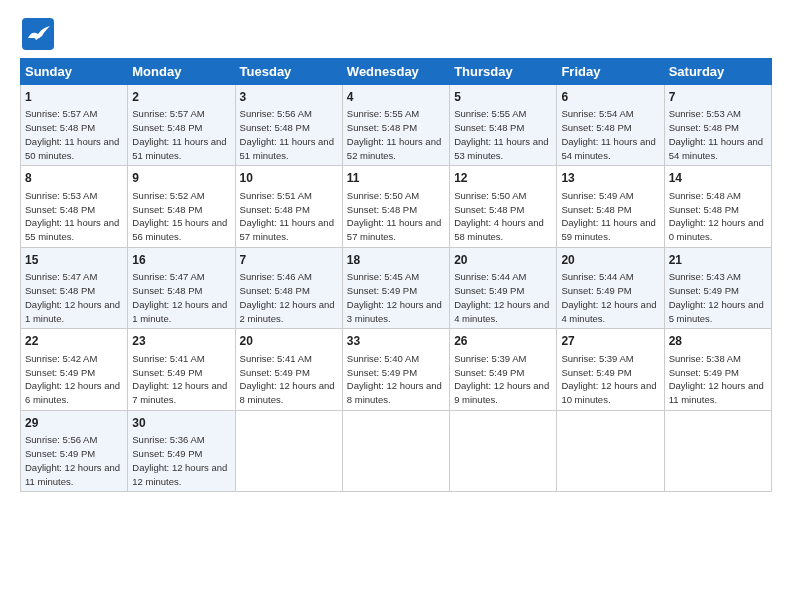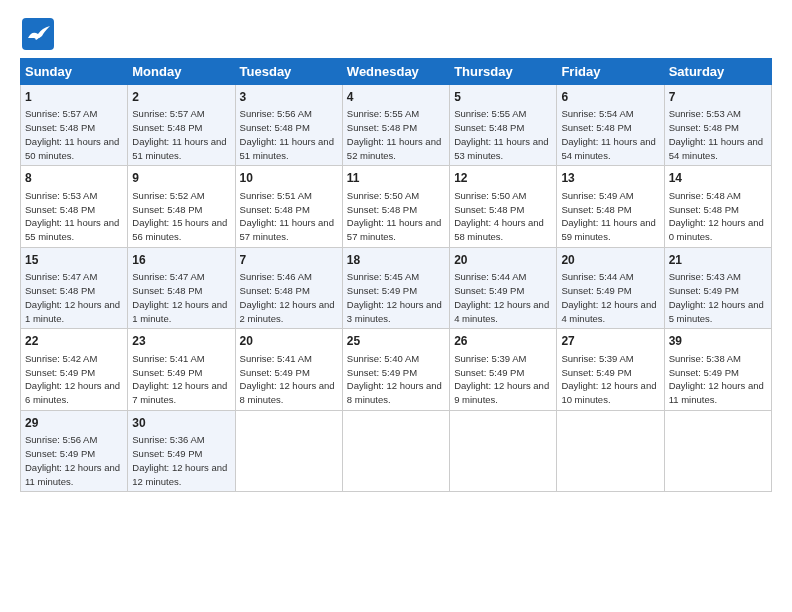--- a/index.html
+++ b/index.html
@@ -159,24 +159,24 @@
           <td><span class="day-num">7</span><span>Sunrise: 5:46 AM</span><br><span>Sunset: 5:48 PM</span><br><span>Daylight: 12 hours and 2 minutes.</span></td>
           <td><span class="day-num">18</span><span>Sunrise: 5:45 AM</span><br><span>Sunset: 5:49 PM</span><br><span>Daylight: 12 hours and 3 minutes.</span></td>
           <td><span class="day-num">20</span><span>Sunrise: 5:44 AM</span><br><span>Sunset: 5:49 PM</span><br><span>Daylight: 12 hours and 4 minutes.</span></td>
           <td><span class="day-num">20</span><span>Sunrise: 5:44 AM</span><br><span>Sunset: 5:49 PM</span><br><span>Daylight: 12 hours and 4 minutes.</span></td>
           <td><span class="day-num">21</span><span>Sunrise: 5:43 AM</span><br><span>Sunset: 5:49 PM</span><br><span>Daylight: 12 hours and 5 minutes.</span></td>
         </tr>
         <tr>
           <td><span class="day-num">22</span><span>Sunrise: 5:42 AM</span><br><span>Sunset: 5:49 PM</span><br><span>Daylight: 12 hours and 6 minutes.</span></td>
           <td><span class="day-num">23</span><span>Sunrise: 5:41 AM</span><br><span>Sunset: 5:49 PM</span><br><span>Daylight: 12 hours and 7 minutes.</span></td>
           <td><span class="day-num">20</span><span>Sunrise: 5:41 AM</span><br><span>Sunset: 5:49 PM</span><br><span>Daylight: 12 hours and 8 minutes.</span></td>
-          <td><span class="day-num">25</span><span>Sunrise: 5:40 AM</span><br><span>Sunset: 5:49 PM</span><br><span>Daylight: 12 hours and 8 minutes.</span></td>
+          <td><span class="day-num">33</span><span>Sunrise: 5:40 AM</span><br><span>Sunset: 5:49 PM</span><br><span>Daylight: 12 hours and 8 minutes.</span></td>
           <td><span class="day-num">26</span><span>Sunrise: 5:39 AM</span><br><span>Sunset: 5:49 PM</span><br><span>Daylight: 12 hours and 9 minutes.</span></td>
           <td><span class="day-num">27</span><span>Sunrise: 5:39 AM</span><br><span>Sunset: 5:49 PM</span><br><span>Daylight: 12 hours and 10 minutes.</span></td>
-          <td><span class="day-num">39</span><span>Sunrise: 5:38 AM</span><br><span>Sunset: 5:49 PM</span><br><span>Daylight: 12 hours and 11 minutes.</span></td>
+          <td><span class="day-num">28</span><span>Sunrise: 5:38 AM</span><br><span>Sunset: 5:49 PM</span><br><span>Daylight: 12 hours and 11 minutes.</span></td>
         </tr>
         <tr>
           <td><span class="day-num">29</span><span>Sunrise: 5:56 AM</span><br><span>Sunset: 5:49 PM</span><br><span>Daylight: 12 hours and 11 minutes.</span></td>
           <td><span class="day-num">30</span><span>Sunrise: 5:36 AM</span><br><span>Sunset: 5:49 PM</span><br><span>Daylight: 12 hours and 12 minutes.</span></td>
           <td class="empty-cell"></td>
           <td class="empty-cell"></td>
           <td class="empty-cell"></td>
           <td class="empty-cell"></td>
           <td class="empty-cell"></td>
         </tr>

